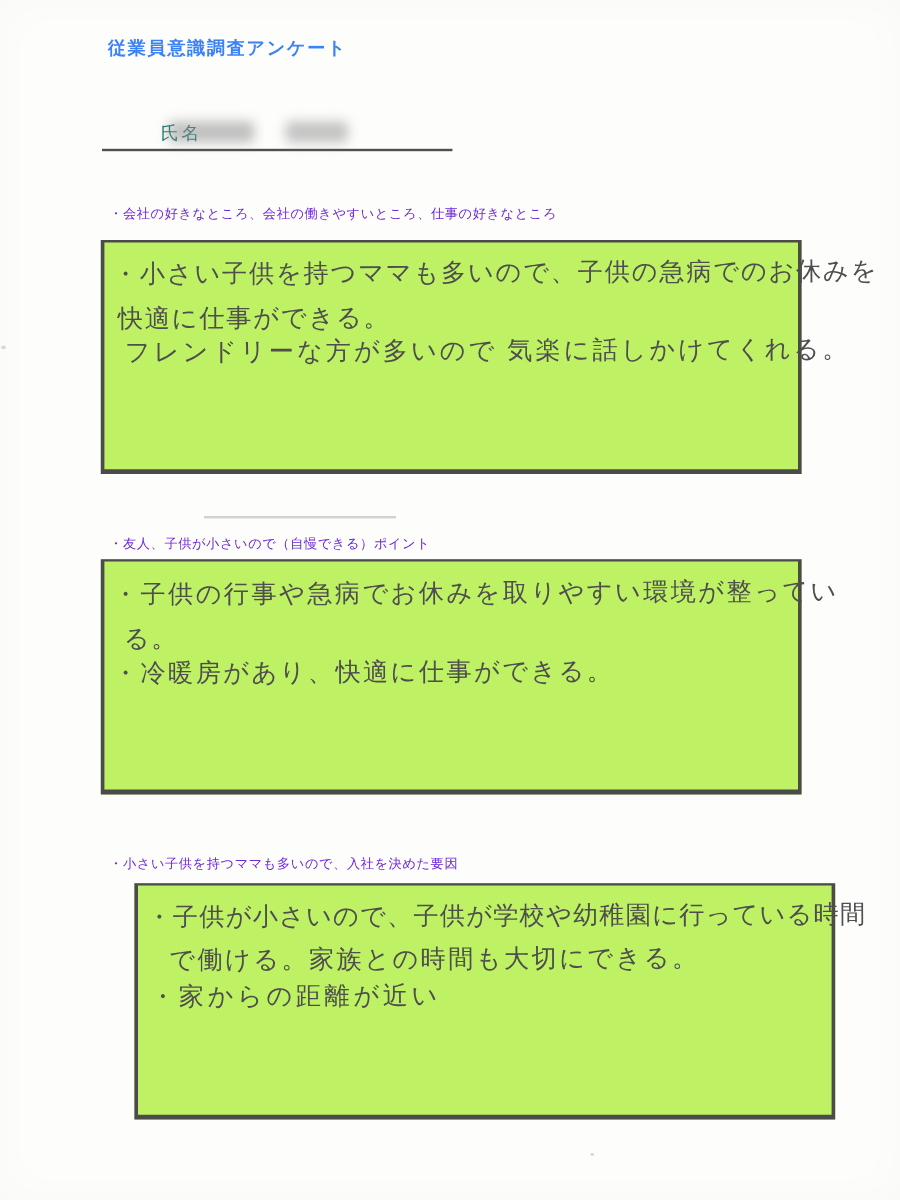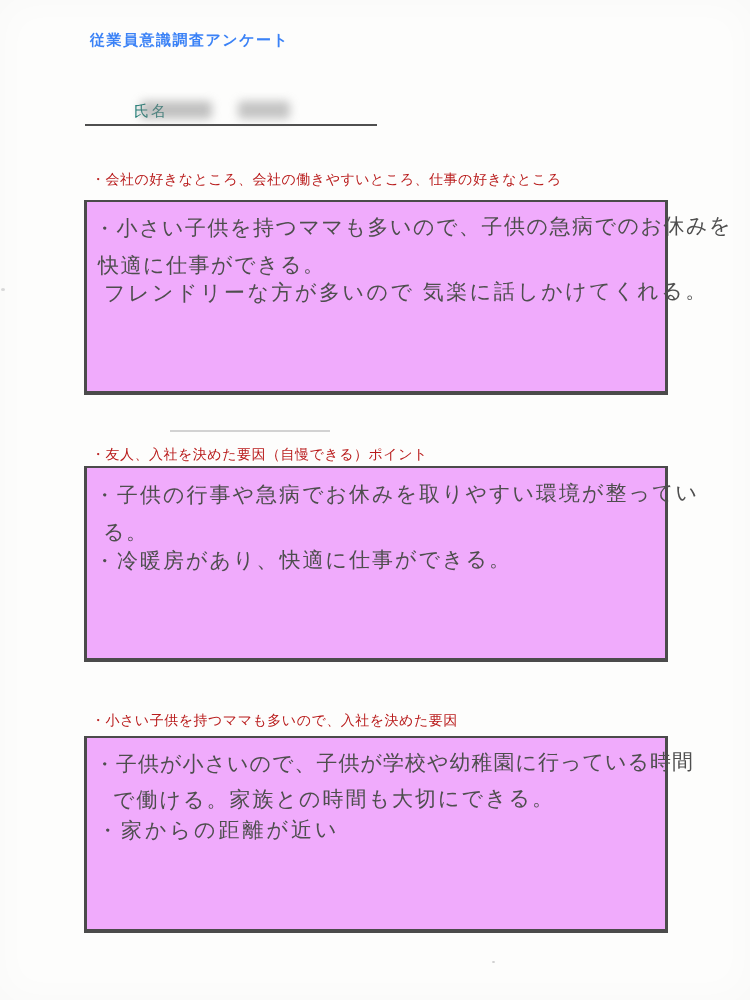--- a/index.html
+++ b/index.html
@@ -61,40 +61,40 @@
     border-radius: 4px;
   }
   .blur-blob-b {
     width: 52px;
     height: 18px;
     background: #959595;
     border-radius: 4px;
   }
   .question {
     position: absolute;
-    font-size: 14px;
+    font-size: 11px;
     letter-spacing: 0.5px;
-    color: #b91c1c;
+    color: #6d28d9;
     white-space: nowrap;
   }
   .q1 { left: 91px; top: 171px; }
   .q2 { left: 91px; top: 446px; }
   .q3 { left: 91px; top: 712px; }
   .answer-box {
     position: absolute;
     left: 84px;
     width: 578px;
-    background: #f0abfc;
+    background: #bef264;
     border-style: solid;
     border-color: #4b4b4b;
     border-width: 2px 3px 4px 3px;
   }
   .box1 { top: 200px; height: 189px; }
   .box2 { top: 466px; height: 190px; }
-  .box3 { top: 736px; height: 191px; }
+  .box3 { top: 736px; height: 191px; margin-left: 28px; }
   .hand {
     position: absolute;
     font-size: 21px;
     letter-spacing: 1.5px;
     color: #4e4e4e;
     white-space: nowrap;
     transform: rotate(-0.25deg);
     font-weight: 400;
   }
   
@@ -153,21 +153,21 @@
 
   <div class="question q1">・会社の好きなところ、会社の働きやすいところ、仕事の好きなところ</div>
   <div class="answer-box box1">
     <span class="hand b1-l1">・小さい子供を持つママも多いので、子供の急病でのお休みを</span>
     <span class="hand b1-l2">快適に仕事ができる。</span>
     <span class="hand b1-l3">フレンドリーな方が多いので 気楽に話しかけてくれる。</span>
   </div>
 
   <div class="scan-line"></div>
 
-  <div class="question q2">・友人、入社を決めた要因（自慢できる）ポイント</div>
+  <div class="question q2">・友人、子供が小さいので（自慢できる）ポイント</div>
   <div class="answer-box box2">
     <span class="hand b2-l1">・子供の行事や急病でお休みを取りやすい環境が整ってい</span>
     <span class="hand b2-l2">る。</span>
     <span class="hand b2-l3">・冷暖房があり、快適に仕事ができる。</span>
   </div>
 
   <div class="question q3">・小さい子供を持つママも多いので、入社を決めた要因</div>
   <div class="answer-box box3">
     <span class="hand b3-l1">・子供が小さいので、子供が学校や幼稚園に行っている時間</span>
     <span class="hand b3-l2">で働ける。家族との時間も大切にできる。</span>

